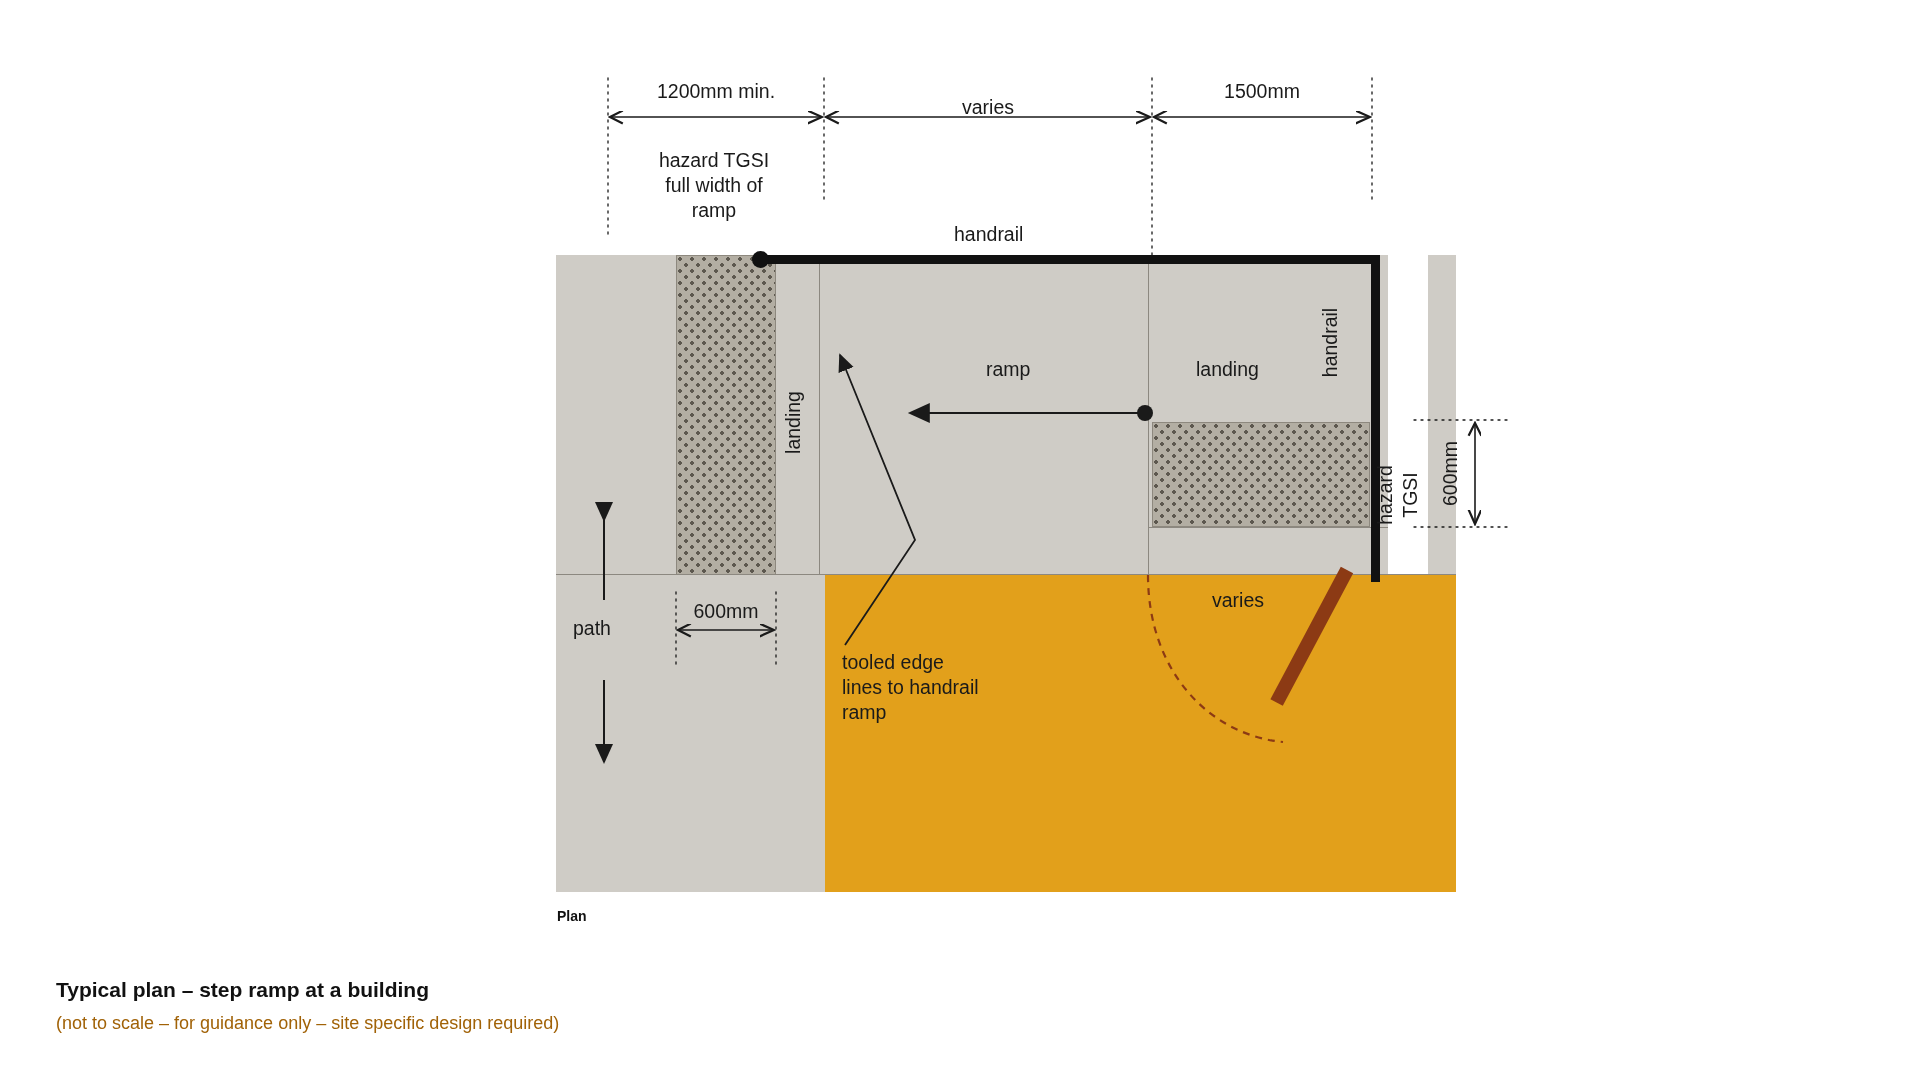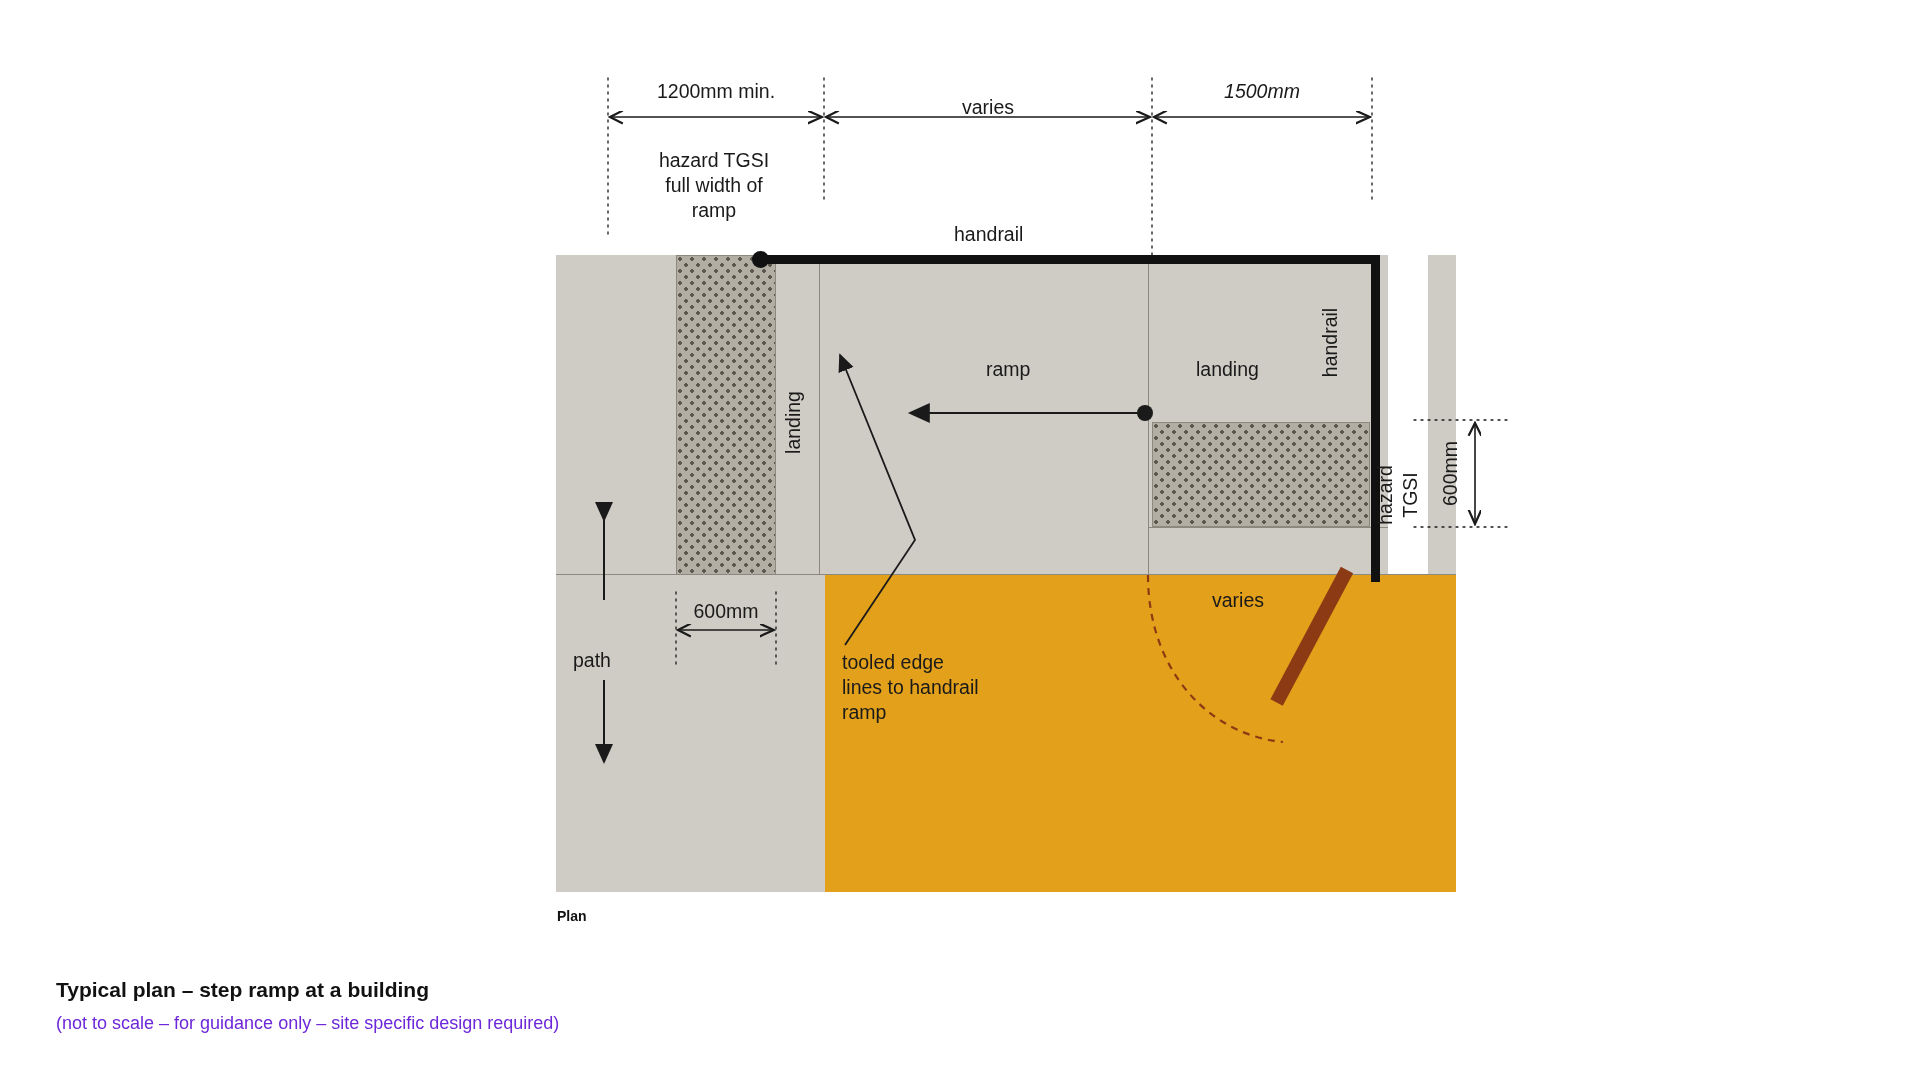--- a/index.html
+++ b/index.html
@@ -111,21 +111,21 @@
     font-weight: bold;
     color: #111111;
   }
   .caption-title {
     font-size: 21px;
     font-weight: bold;
     color: #111111;
   }
   .caption-sub {
     font-size: 18px;
-    color: #6d28d9;
+    color: #a16207;
     text-align: right;
   }
 
   svg.overlay {
     position: absolute;
     left: 0; top: 0;
     width: 1920px; height: 1080px;
     pointer-events: none;
   }
 </style>
@@ -199,42 +199,42 @@
 
     <g stroke="#1a1a1a" stroke-width="1.8" fill="none">
       <path d="M845,645 L915,540 L840,355" marker-end="url(#arrSolid)"></path>
     </g>
 
     <path d="M1148,575 C1148,672 1210,735 1283,742" fill="none" stroke="#8c3a14" stroke-width="2.2" stroke-dasharray="7,6"></path>
   </svg>
 
   <div class="abs dim-lbl" style="left:610px; top:80px; width:212px; text-align:center;">1200mm min.</div>
   <div class="abs dim-lbl" style="left:826px; top:96px; width:324px; text-align:center;">varies</div>
-  <div class="abs dim-lbl" style="left:1154px; top:80px; width:216px; text-align:center;font-style:italic;">1500mm</div>
+  <div class="abs dim-lbl" style="left:1154px; top:80px; width:216px; text-align:center;">1500mm</div>
   <div class="abs dim-lbl" style="left:678px; top:600px; width:96px; text-align:center;">600mm</div>
   <div class="abs dim-lbl rot90" style="left:1450px; top:462px; width:120px; text-align:center; margin-left:-60px;">600mm</div>
 
   <div class="abs lbl center" style="left:624px; top:148px; width:180px;">hazard TGSI
 full width of
 ramp</div>
 
   <div class="abs lbl" style="left:954px; top:222px;">handrail</div>
 
   <div class="abs lbl rot90" style="left:1330px; top:330px; width:130px; text-align:center; margin-left:-65px;">handrail</div>
 
   <div class="abs lbl rot90" style="left:793px; top:410px; width:110px; text-align:center; margin-left:-55px;">landing</div>
 
   <div class="abs lbl" style="left:986px; top:357px;">ramp</div>
 
   <div class="abs lbl" style="left:1196px; top:357px;">landing</div>
 
   <div class="abs lbl rot90 center" style="left:1398px; top:470px; width:110px; margin-left:-55px;">hazard
 TGSI</div>
 
-  <div class="abs lbl" style="left:573px; top:648px;">path</div>
+  <div class="abs lbl" style="left:573px; top:616px;">path</div>
 
   <div class="abs lbl" style="left:842px; top:650px; width:230px;">tooled edge
 lines to handrail
 ramp</div>
 
   <div class="abs lbl" style="left:1212px; top:588px;">varies</div>
 
 
   <div class="abs plan-title" style="left:557px; top:908px;">Plan</div>
 

